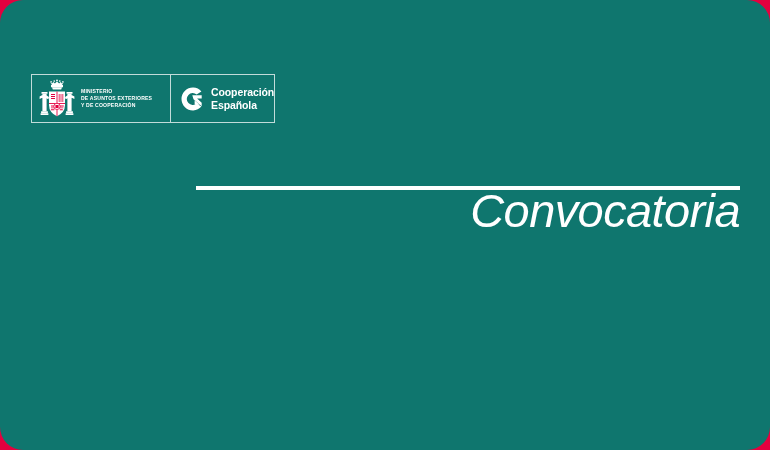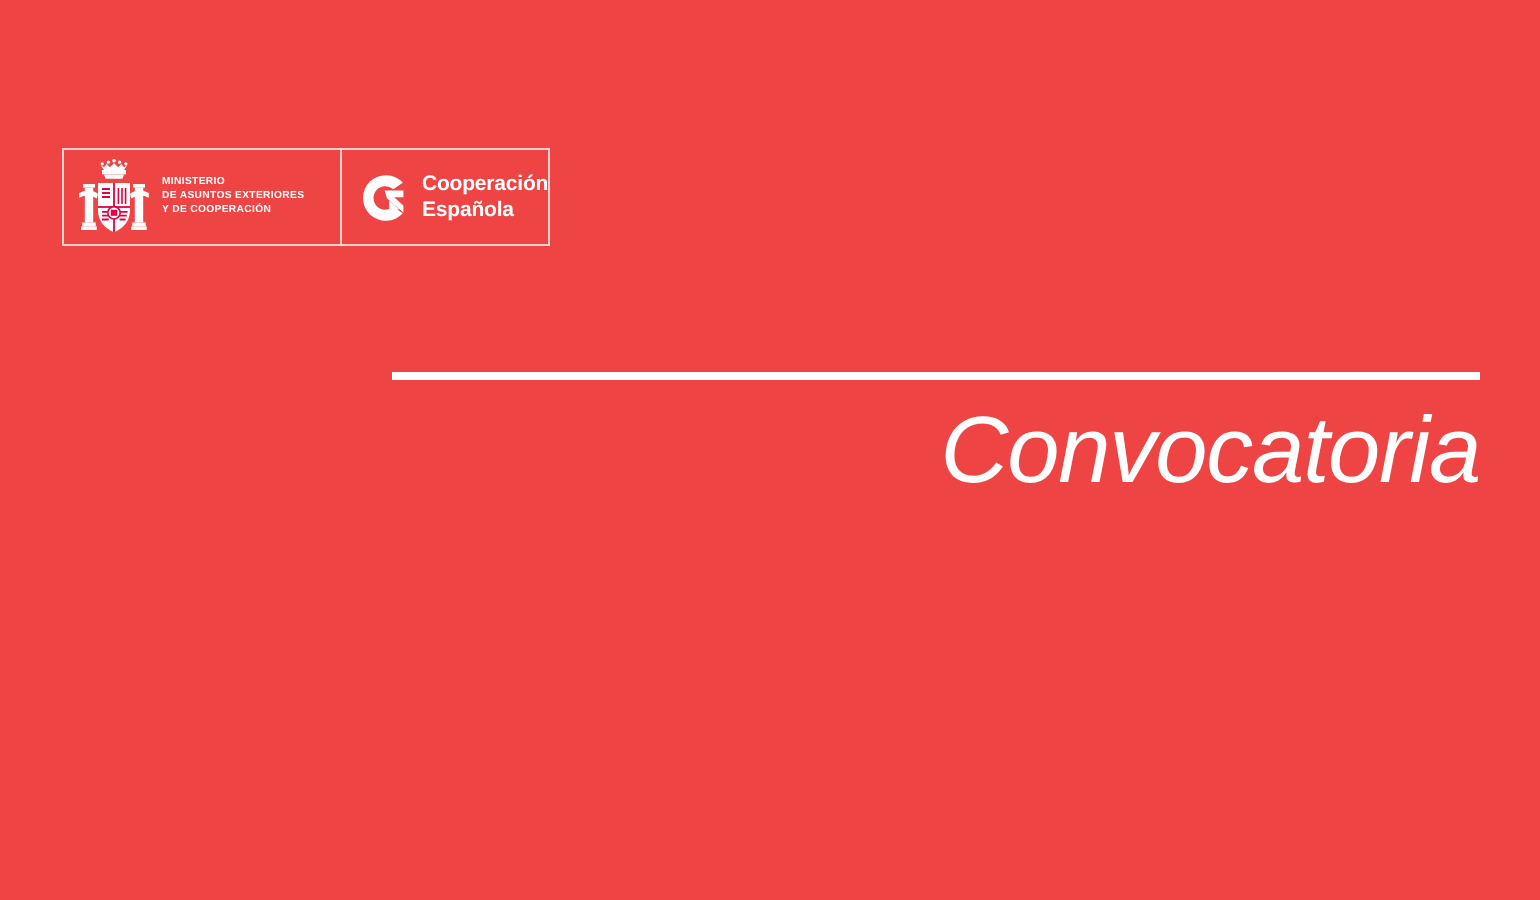--- a/index.html
+++ b/index.html
@@ -12,22 +12,23 @@
     height: 450px;
     overflow: hidden;
     font-family: "Liberation Sans", sans-serif;
     background: #e4003f;
   }
 
   .poster {
     position: relative;
     width: 770px;
     height: 450px;
-    background: #ef4444;
+    background: #0f766e;
     overflow: hidden;
+    border-radius: 23px;
   }
 
   
   .logo-lockup {
     position: absolute;
     left: 31px;
     top: 74px;
     width: 244px;
     height: 49px;
     border: 1px solid rgba(255,255,255,0.75);
@@ -101,21 +102,21 @@
     top: 186px;
     width: 544px;
     height: 4px;
     background: #ffffff;
   }
 
   
   .headline {
     position: absolute;
     left: 0px;
-    top: 198px;
+    top: 184px;
     width: 740px;
     text-align: right;
     color: #ffffff;
     font-family: "Liberation Sans", sans-serif;
     font-style: italic;
     font-weight: normal;
     font-size: 47px;
     line-height: 1.14;
     letter-spacing: -0.6px;
   }

